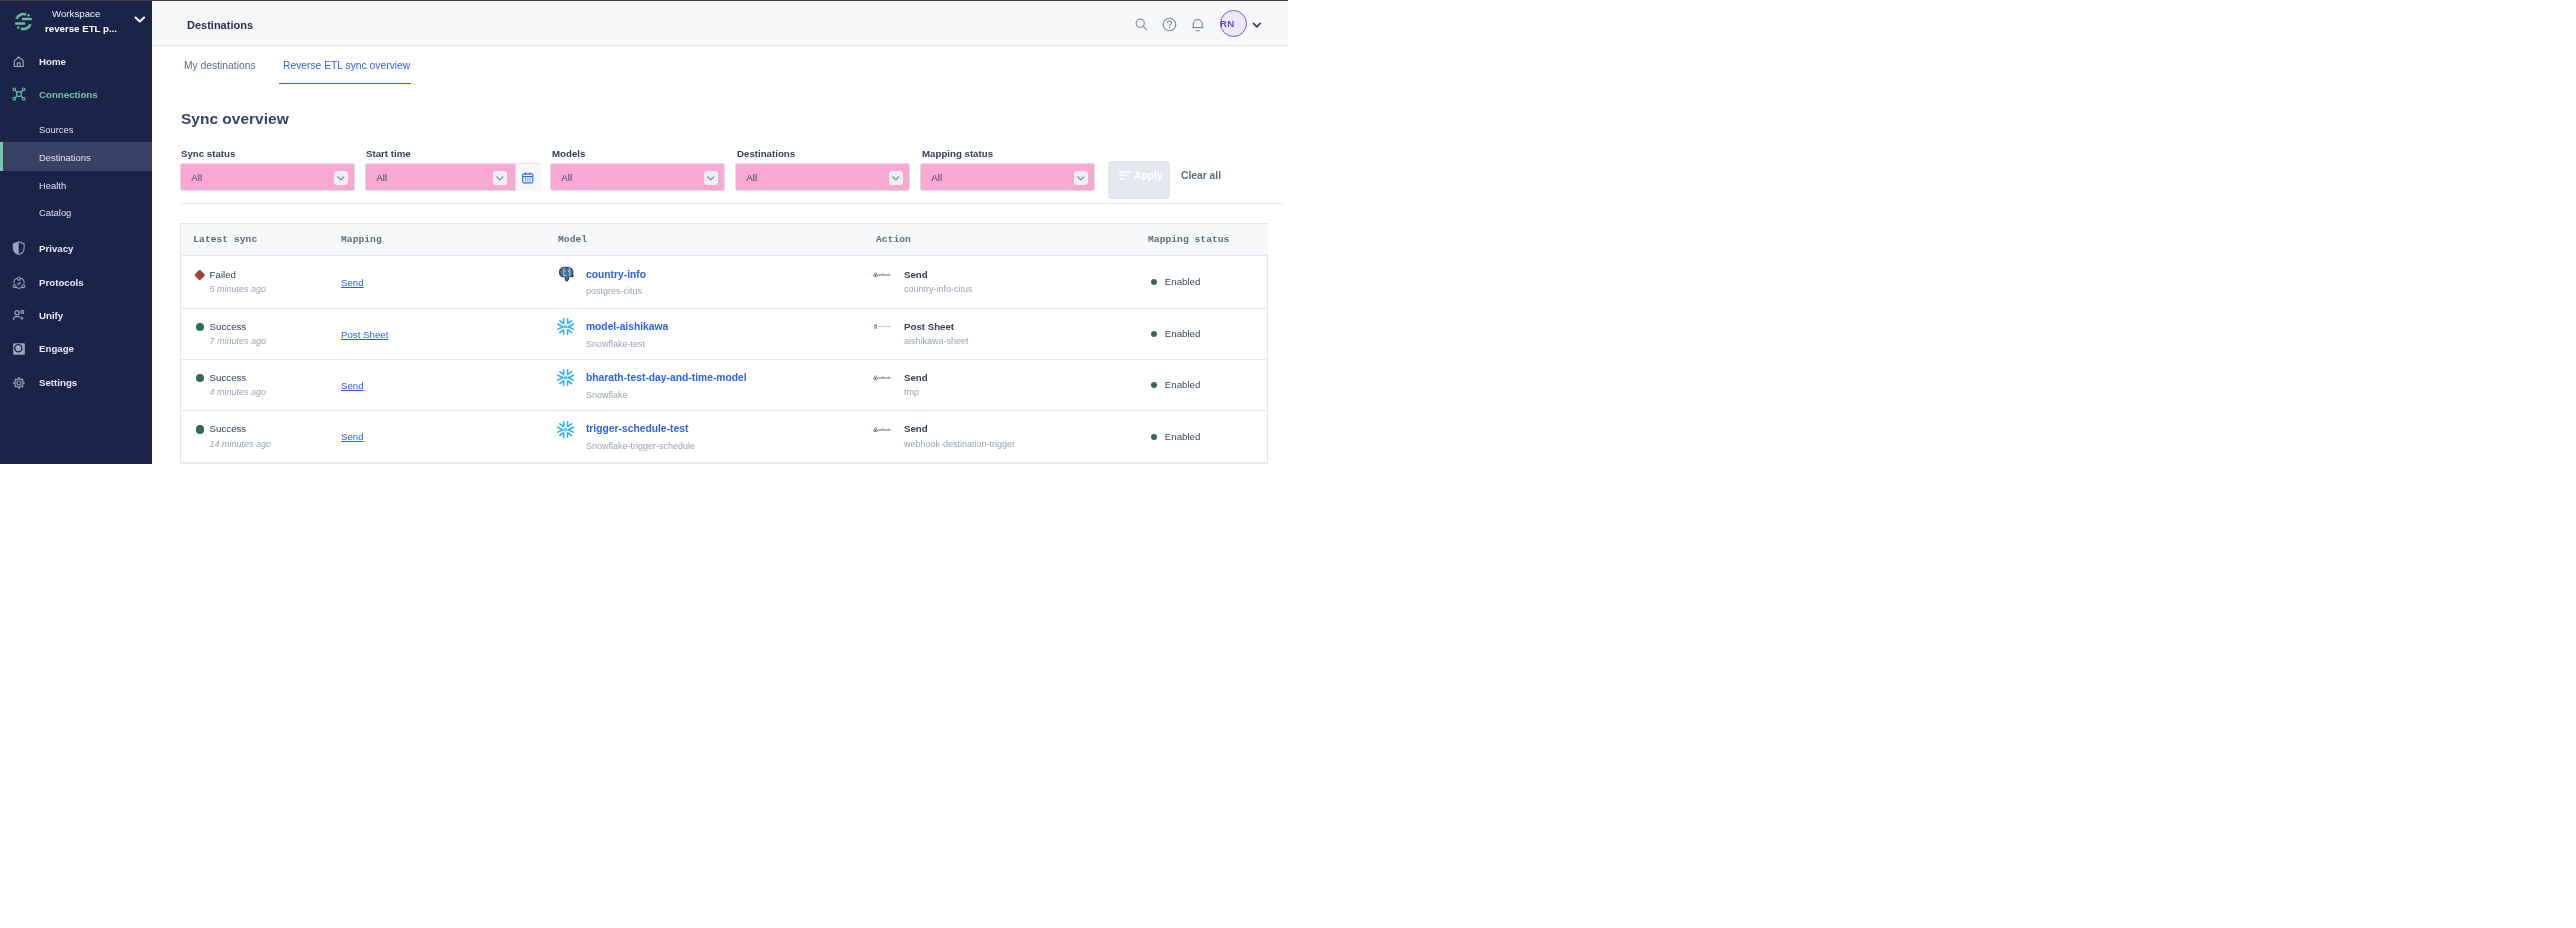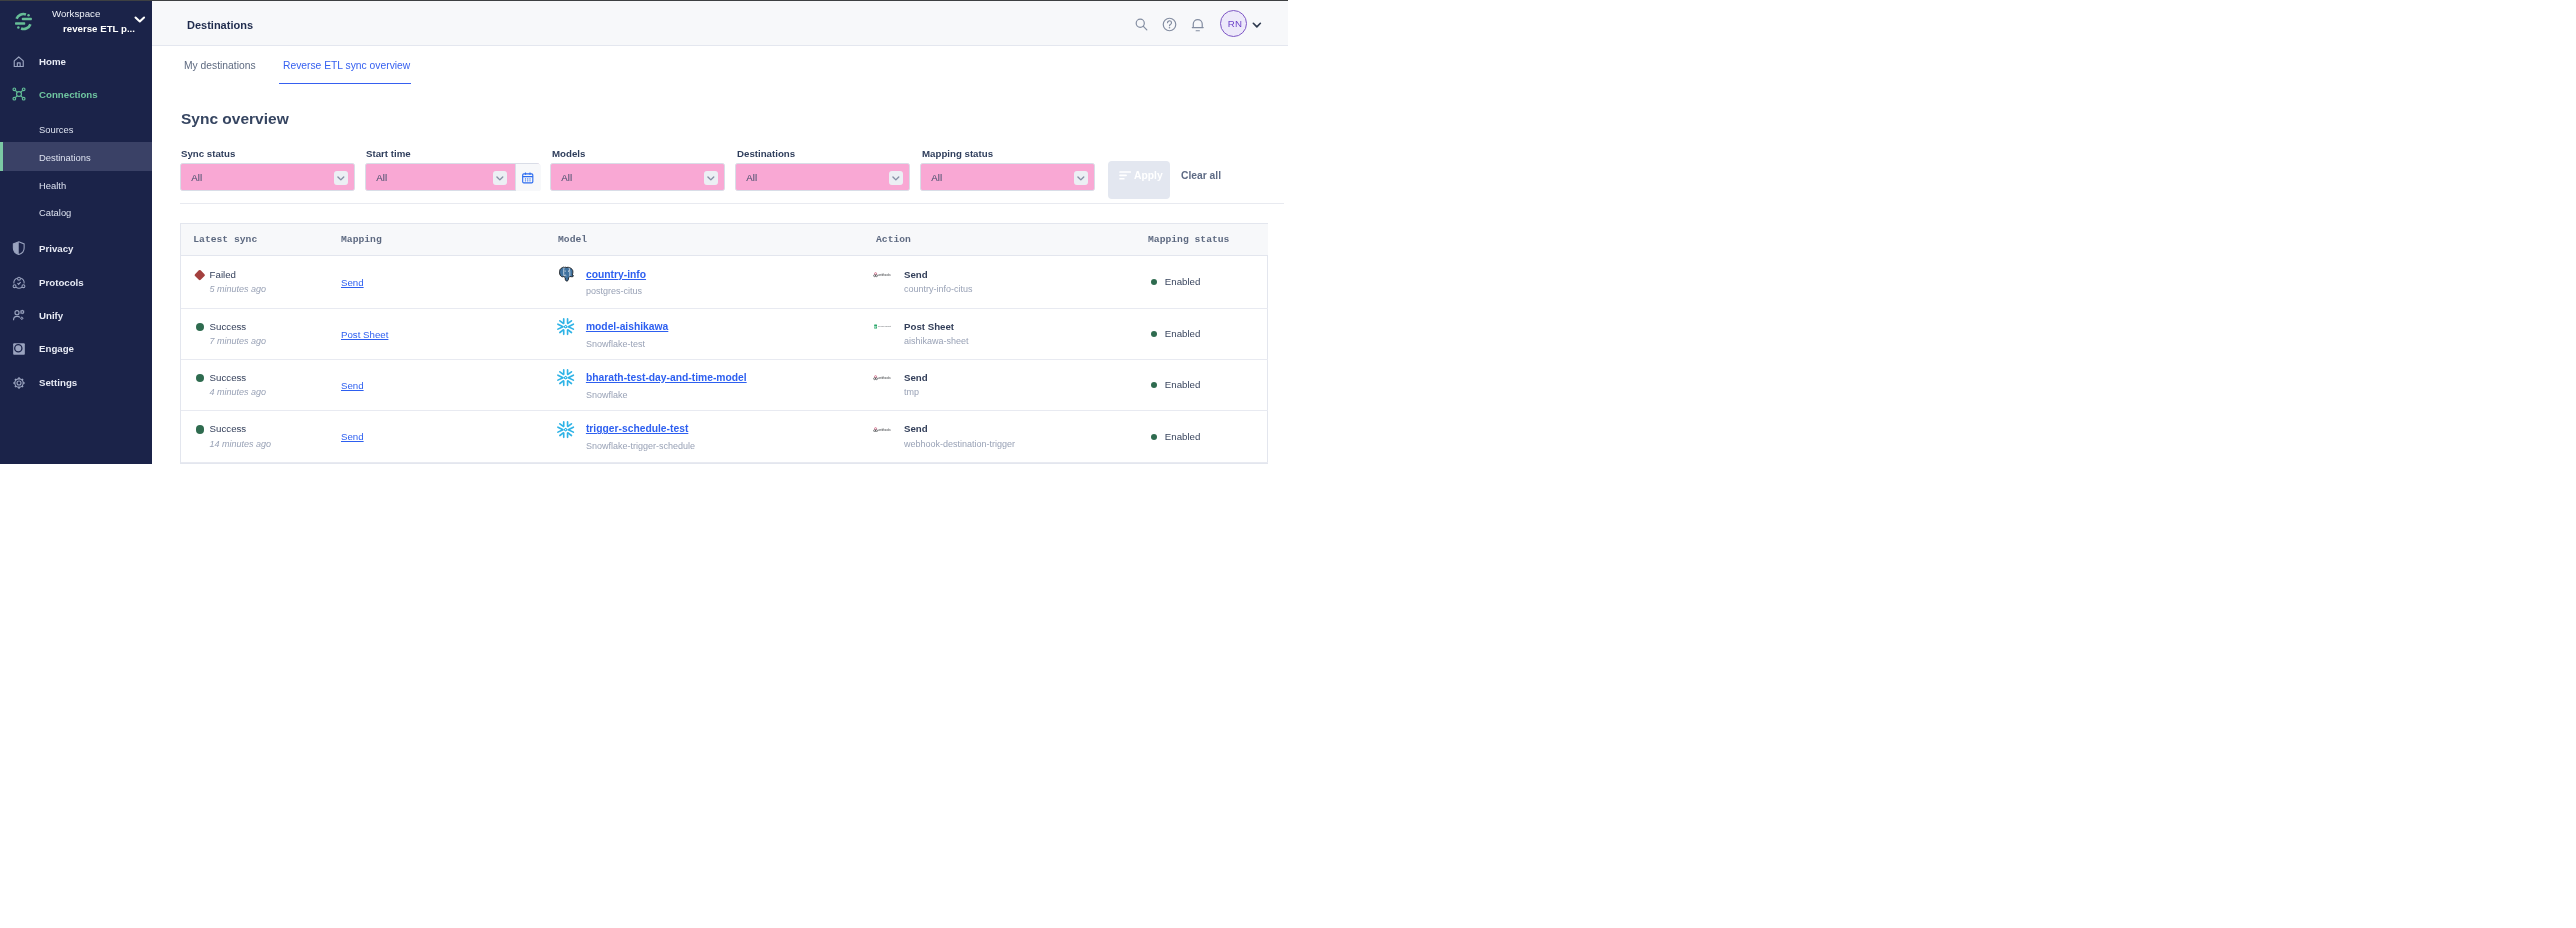--- a/index.html
+++ b/index.html
@@ -5,21 +5,21 @@
 * { margin:0; padding:0; box-sizing:border-box; }
 html,body { width:1288px; height:464px; overflow:hidden; font-family:"Liberation Sans", sans-serif; background:#fff; }
 .abs { position:absolute; }
 #page { position:relative; width:1288px; height:464px; }
 #topstrip { position:absolute; left:0; top:0; width:1288px; height:1.3px; background:#3e4042; z-index:50; }
 
 #sidebar { position:absolute; left:0; top:1.3px; width:152px; height:463px; background:#1b2349; }
 .navtxt { font-size:9.7px; font-weight:bold; color:#e7eaf4; }
 .subtxt { font-size:9.4px; color:#dce1ef; }
 #ws-line1 { left:52px; top:6.4px; font-size:9.7px; color:#eef1f8; }
-#ws-line2 { left:45px; top:22px; font-size:9.7px; font-weight:bold; color:#fff; white-space:nowrap;margin-left:18px; }
+#ws-line2 { left:45px; top:22px; font-size:9.7px; font-weight:bold; color:#fff; white-space:nowrap; }
 
 #main { position:absolute; left:152px; top:1.3px; width:1136px; height:463px; background:#fff; }
 #hdr { position:absolute; left:0; top:0; width:1136px; height:45px; background:#f7f8fa; border-bottom:0.6px solid #e4e7ef; }
 #hdr h1 { position:absolute; left:35px; top:17.4px; font-size:11px; color:#1f2b4d; }
 
 .tab1 { position:absolute; left:32px; top:59px; font-size:10.3px; color:#5e6a80; }
 .tab2 { position:absolute; left:131px; top:59px; font-size:10.3px; color:#3660f0; }
 #tabline { position:absolute; left:127px; top:82px; width:132px; height:1px; background:#3660f0; }
 
 #syncov { position:absolute; left:29px; top:109px; font-size:15.5px; font-weight:bold; color:#364561; }
@@ -44,21 +44,21 @@
 .sicbox { width:10.3px; height:10.3px; position:relative; margin-right:4.8px; flex:none; }
 .dotg { position:absolute; left:1px; top:1px; width:8.4px; height:8.4px; background:#2e6b4f; border-radius:50%; }
 .diam { position:absolute; left:1.4px; top:1.4px; width:7.5px; height:7.5px; background:#a4403e; transform:rotate(45deg); border-radius:1.3px; }
 .c1 { left:13.5px; }
 .c1 .l2 { padding-left:15px;font-style:italic; }
 .c2 { left:160px; }
 .maplink { font-size:9.7px; color:#2d5ff0; text-decoration:underline; }
 .c3 { left:375px; }
 .c3 svg { width:19.3px; height:19.3px; margin-right:10.6px; flex:none; }
 .c3 svg.pg { width:17.4px; height:17.4px; margin-left:0.6px; margin-right:12px; }
-.mlink { font-size:10.3px; font-weight:bold; color:#2d5ff0; text-decoration:underline; }
+.mlink { font-size:10.3px; font-weight:bold; color:#2d5ff0; }
 .c3 .l2 { padding-left:30px; }
 .c4 { left:692px; }
 .c4 svg { width:18px; height:5.2px; margin-right:13px; flex:none; }
 .at1 { font-size:9.7px; font-weight:bold; color:#323e59; }
 .c4 .l2 { padding-left:31px; }
 .c5 { left:970px; }
 .endot { width:6.4px; height:6.4px; background:#2e6b4f; border-radius:50%; margin-right:7.4px; flex:none; }
 .entxt { font-size:9.7px; color:#39455e; }
 </style>
 </head>
@@ -167,21 +167,21 @@
           <path d="M8.8,9.2 a3.2,3.2 0 1 1 4.4,3 c-0.9,0.45 -1.2,1 -1.2,1.8" fill="none" stroke="#838da1" stroke-width="1.9" stroke-linecap="round"></path>
           <circle cx="12" cy="17.2" r="1.3" fill="#838da1"></circle>
         </svg>
 
     <svg class="abs" style="left:1038px;top:15.5px" width="15.5" height="16" viewBox="0 0 24 25">
           <path d="M5,16.5 L5,11 a7,7 0 0 1 14,0 L19,16.5 M3.5,16.5 L20.5,16.5" fill="none" stroke="#838da1" stroke-width="1.9" stroke-linecap="round"></path>
           <path d="M9.5,21.5 L14.5,21.5" stroke="#838da1" stroke-width="1.9" stroke-linecap="round"></path>
         </svg>
 
     <div class="abs" style="left:1068px;top:9px;width:27px;height:27px;border-radius:50%;background:#ede9fa;border:1.3px solid #7e57c5"></div>
-    <div class="abs" style="left:1068px;top:17px;width:30px;text-align:center;font-size:9.7px;font-weight:normal;color:#6d43c8;letter-spacing:0.3px">RN</div>
+    <div class="abs" style="left:1068px;top:17px;width:30px;font-size:9.7px;font-weight:bold;color:#6d43c8;letter-spacing:0.3px">RN</div>
     <svg class="abs" style="left:1100px;top:21px" width="9.7" height="6.4" viewBox="0 0 15 10">
           <path d="M2,2 L7.5,7.5 L13,2" fill="none" stroke="#2e3a4f" stroke-width="2.6" stroke-linecap="round" stroke-linejoin="round"></path>
         </svg>
   </div>
   <div class="tab1">My destinations</div>
   <div class="tab2">Reverse ETL sync overview</div>
   <div id="tabline"></div>
   <div id="syncov">Sync overview</div>
 
   <div class="flabel" style="left:29px">Sync status</div>

